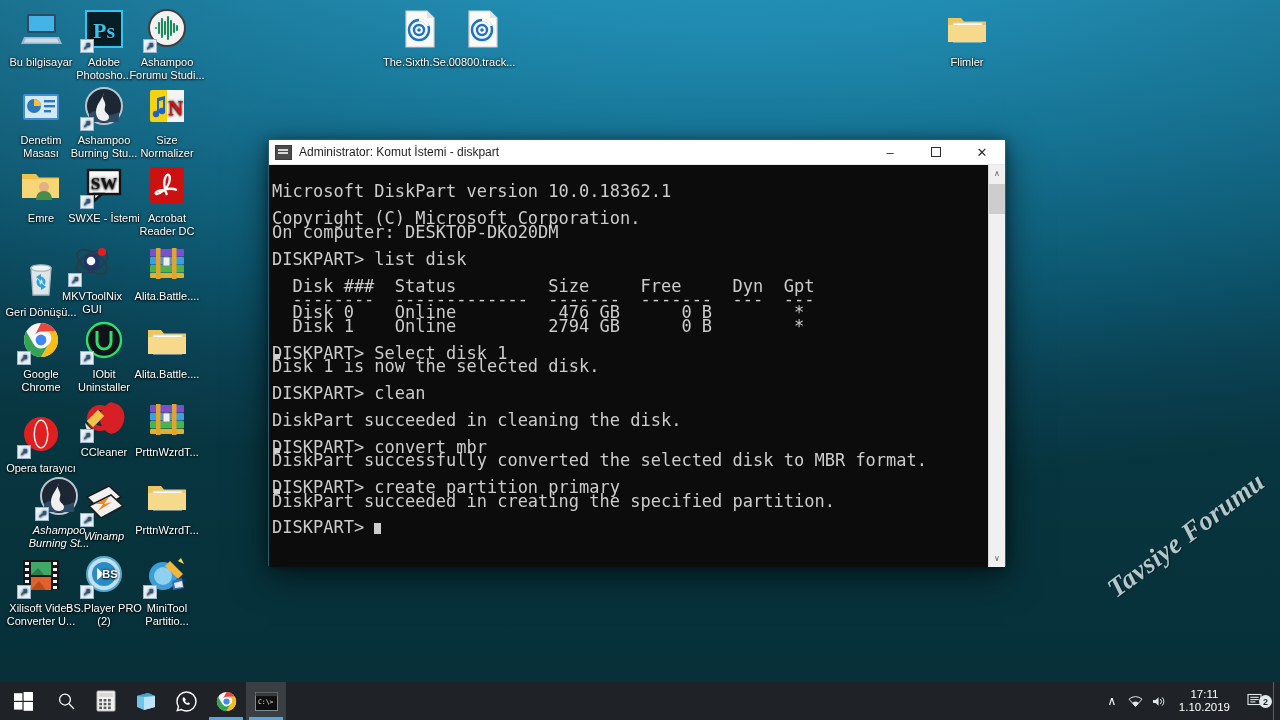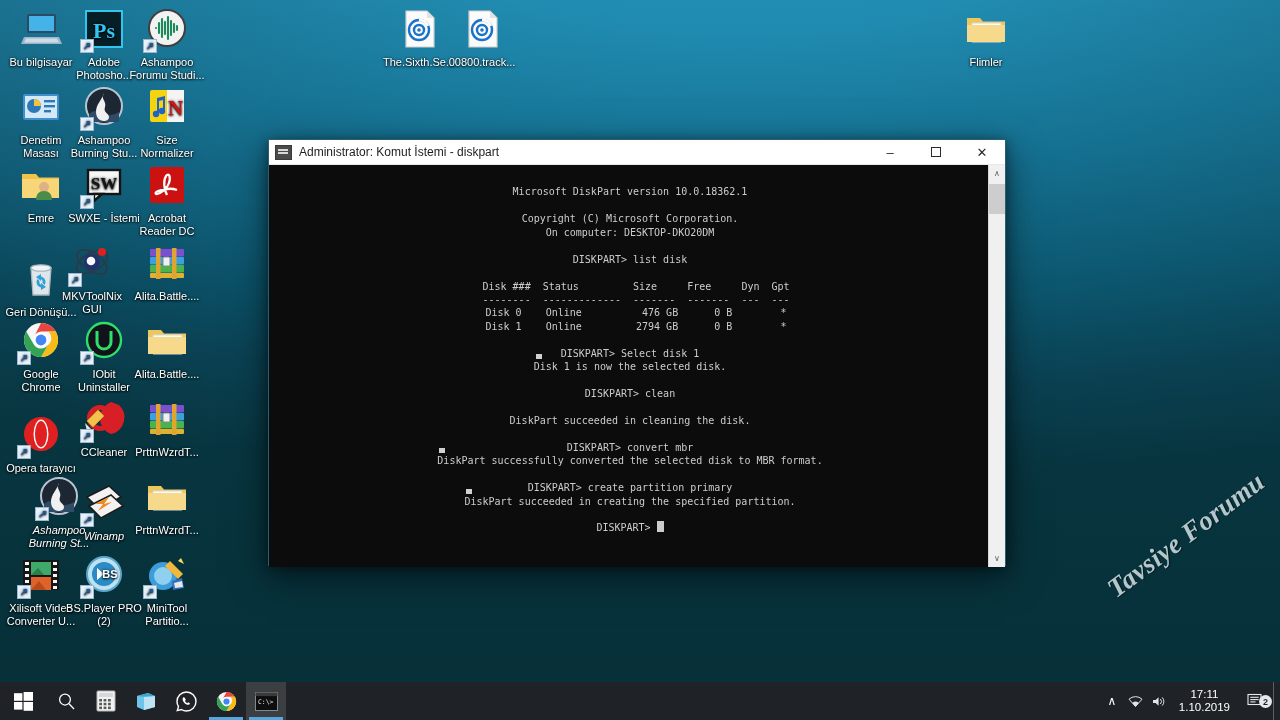--- a/index.html
+++ b/index.html
@@ -77,23 +77,22 @@
   }
   .wbtn{
     width:46px; height:25px; display:flex; align-items:center; justify-content:center;
     color:#2a2a2a; font-size:13px; flex:none;
   }
 
   #termwrap{ display:flex; height:402px; background:#0c0c0c; }
   #term{
     flex:1; padding:7px 0 0 3px; overflow:hidden;
     font-family:"DejaVu Sans Mono","Liberation Mono",monospace;
-    font-size:10px; line-height:13.45px; color:#cccccc;
+    font-size:17px; line-height:13.45px; color:#cccccc;
     white-space:pre;
-    text-align:center;
   }
   #term .line{ height:13.45px; }
   #term .blank{ height:13.45px; }
   .artifact{
     display:inline-block; width:6px; height:5px; background:#d0d0d0;
     vertical-align:top; margin-top:1px;
   }
   .cursor{
     display:inline-block; width:7px; height:11px; background:#cccccc;
     vertical-align:-1px;
@@ -413,21 +412,21 @@
       <div class="gbox"><svg width="46" height="46" viewBox="0 0 46 46">
           <path d="M10 5 L31 5 L38 12 L38 41 L10 41 Z" fill="#fbfbfb" stroke="#cfcfcf" stroke-width="1.2"></path>
         <path d="M31 5 L38 12 L31 12 Z" fill="#e2e2e2"></path>
         <circle cx="23" cy="24" r="10" fill="none" stroke="#1a73c8" stroke-width="2.4"></circle>
         <circle cx="23" cy="24" r="5" fill="none" stroke="#1a73c8" stroke-width="2.4"></circle>
         <circle cx="23" cy="24" r="1.8" fill="#1a73c8"></circle>
         <path d="M23 14 A10 10 0 0 1 32 20" fill="none" stroke="#fbfbfb" stroke-width="3"></path>
         </svg></div>
       <span class="lbl">00800.track...</span>
     </div>
-    <div class="dicon" style="left: 947px; top: 6px;">
+    <div class="dicon" style="left: 928px; top: 6px;">
       <div class="gbox"><svg width="46" height="46" viewBox="0 0 46 46">
           <path d="M4 12 L17 12 L20 15.5 L42 15.5 L42 36 L4 36 Z" fill="#edc65c"></path>
         <path d="M9 17 L38 17 L38 36 L9 36 Z" fill="#fbfbfb" stroke="#d6d6d6" stroke-width="1"></path>
         <path d="M4 19 L42 19 L42 36 L4 36 Z" fill="#f6d98a"></path>
         </svg></div>
       <span class="lbl">Flimler</span>
     </div>
   </div>
 
 <div id="cmdwin">

